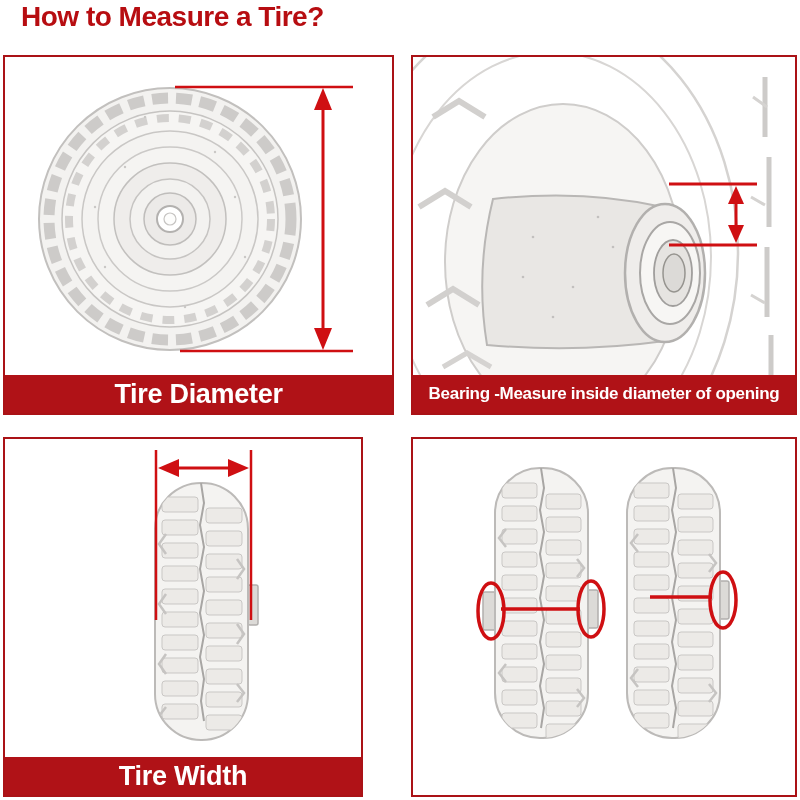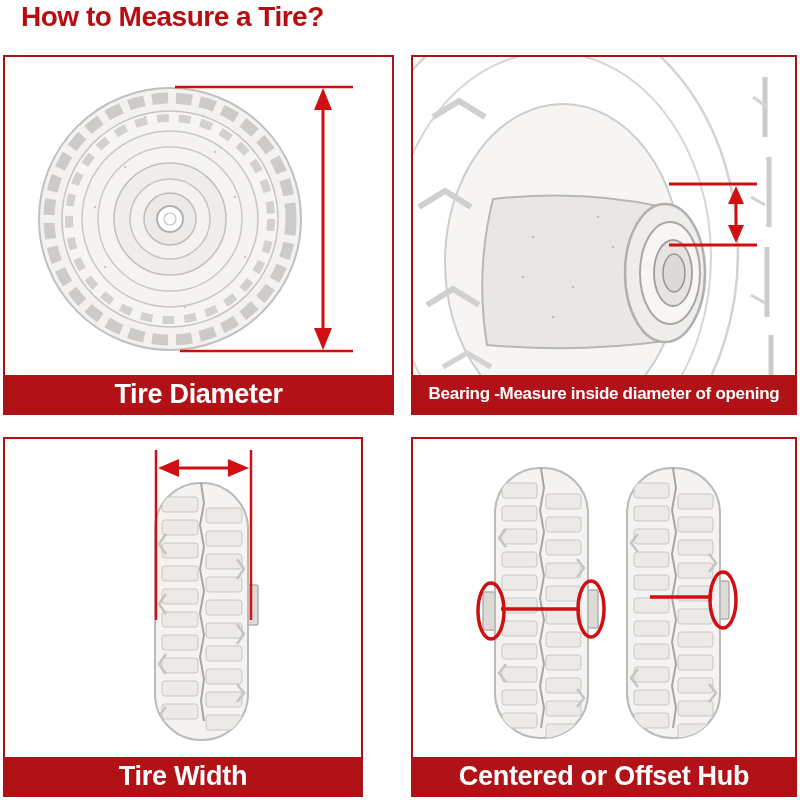--- a/index.html
+++ b/index.html
@@ -265,14 +265,13 @@
         <ellipse cx="78" cy="172" rx="13" ry="28"></ellipse>
         <ellipse cx="178" cy="170" rx="13" ry="28"></ellipse>
         <line x1="88" y1="170" x2="167" y2="170"></line>
       </g>
       <g stroke="var(--accent_red,#cf0f12)" fill="none" stroke-width="3.5">
         <ellipse cx="310" cy="161" rx="13" ry="28"></ellipse>
         <line x1="237" y1="158" x2="299" y2="158"></line>
       </g>
     </svg>
   </div>
-  <div class="caption">Centered or Offset Hub</div>
 </section>
 
 </body></html>

